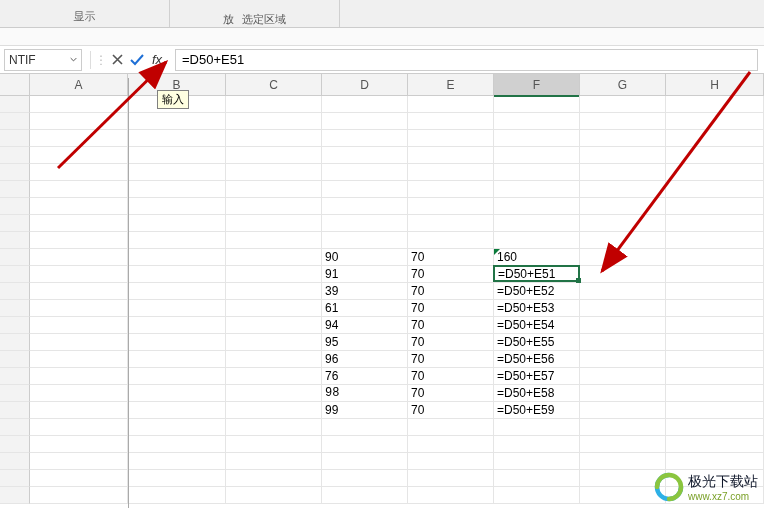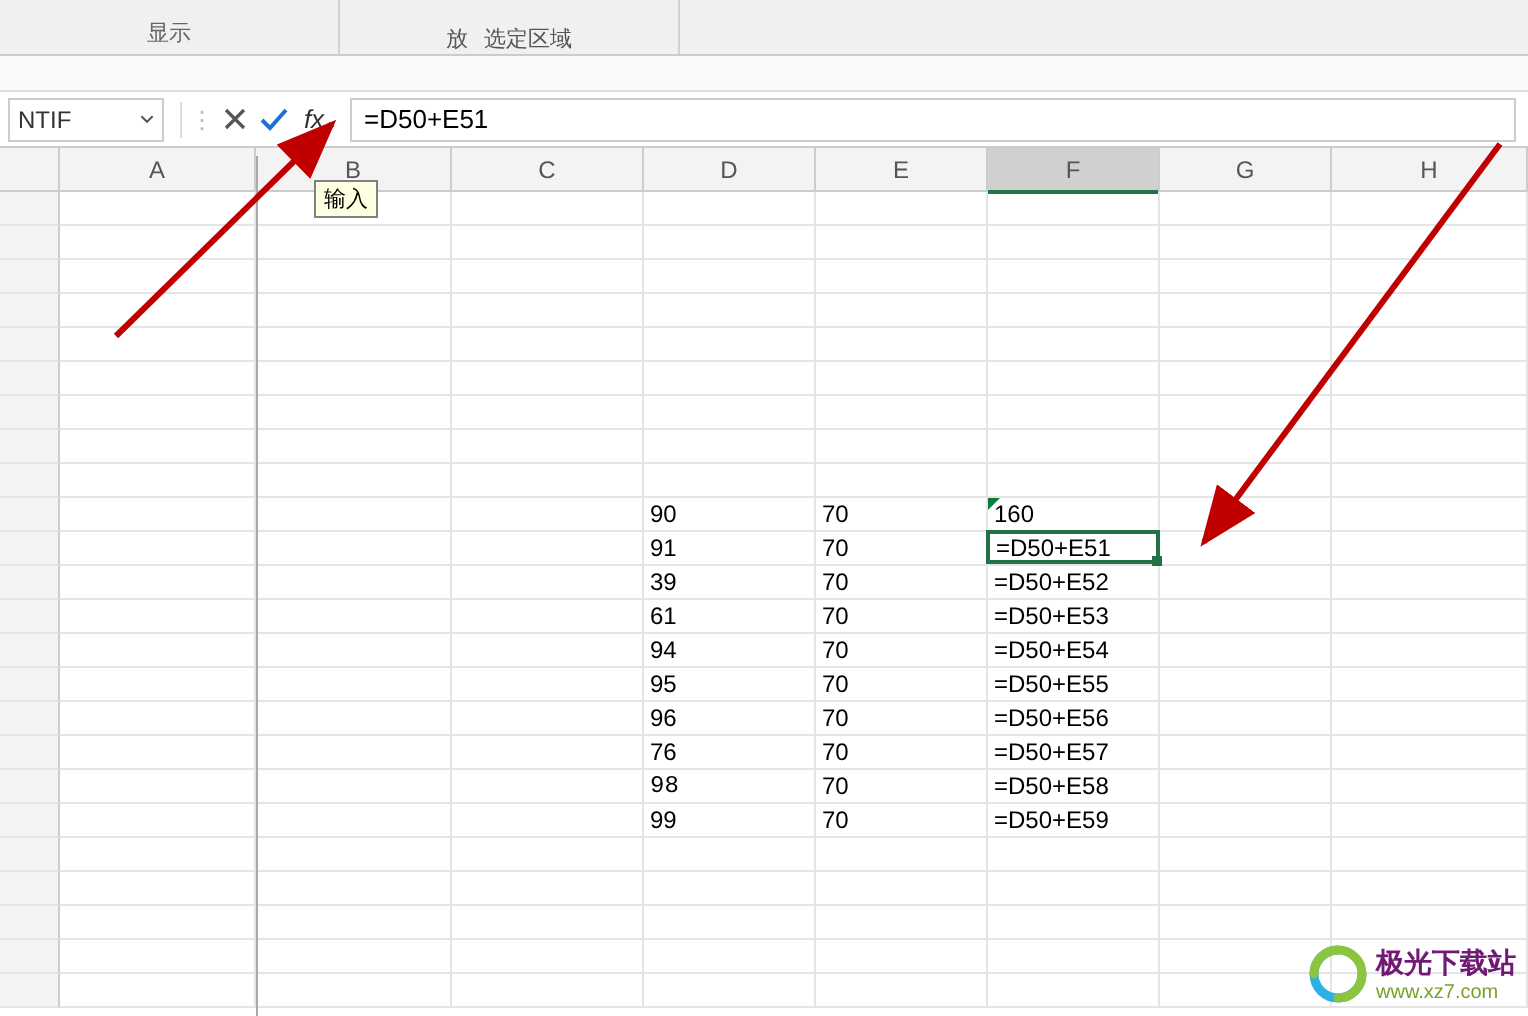--- a/index.html
+++ b/index.html
@@ -40,21 +40,21 @@
 .active-cell-border .inner { position:absolute; inset:0; padding:0 3px; font-size:12px; line-height:15px; }
 .fill-handle { position:absolute; right:-3px; bottom:-3px; width:5px; height:5px; background:#217346; }
 
 .freeze-line { position: absolute; left: 128px; top: 78px; width: 1px; height: 430px; background: #aaa; z-index: 3; }
 
 .tooltip { position: absolute; background: #ffffe1; border: 1px solid #808080; font-size: 11px; padding: 1px 4px; z-index: 10; }
 
 .site-logo { position: absolute; right: 6px; bottom: 6px; display: flex; align-items: center; gap: 4px; }
 .logo-swirl { width: 30px; height: 30px; }
 .logo-text { display: flex; flex-direction: column; }
-.logo-cn { font-size: 14px; font-weight: bold; color: #701a75; }
+.logo-cn { font-size: 14px; font-weight: normal; color: #0f172a; }
 .logo-url { font-size: 10px; color: #7aa028; }
 
 .arrow { position: absolute; z-index: 20; }
 </style>
 </head>
 <body>
 
 <div class="ribbon-groups">
   <div class="rib-group" style="width:170px">
     <div class="rib-top"></div>

